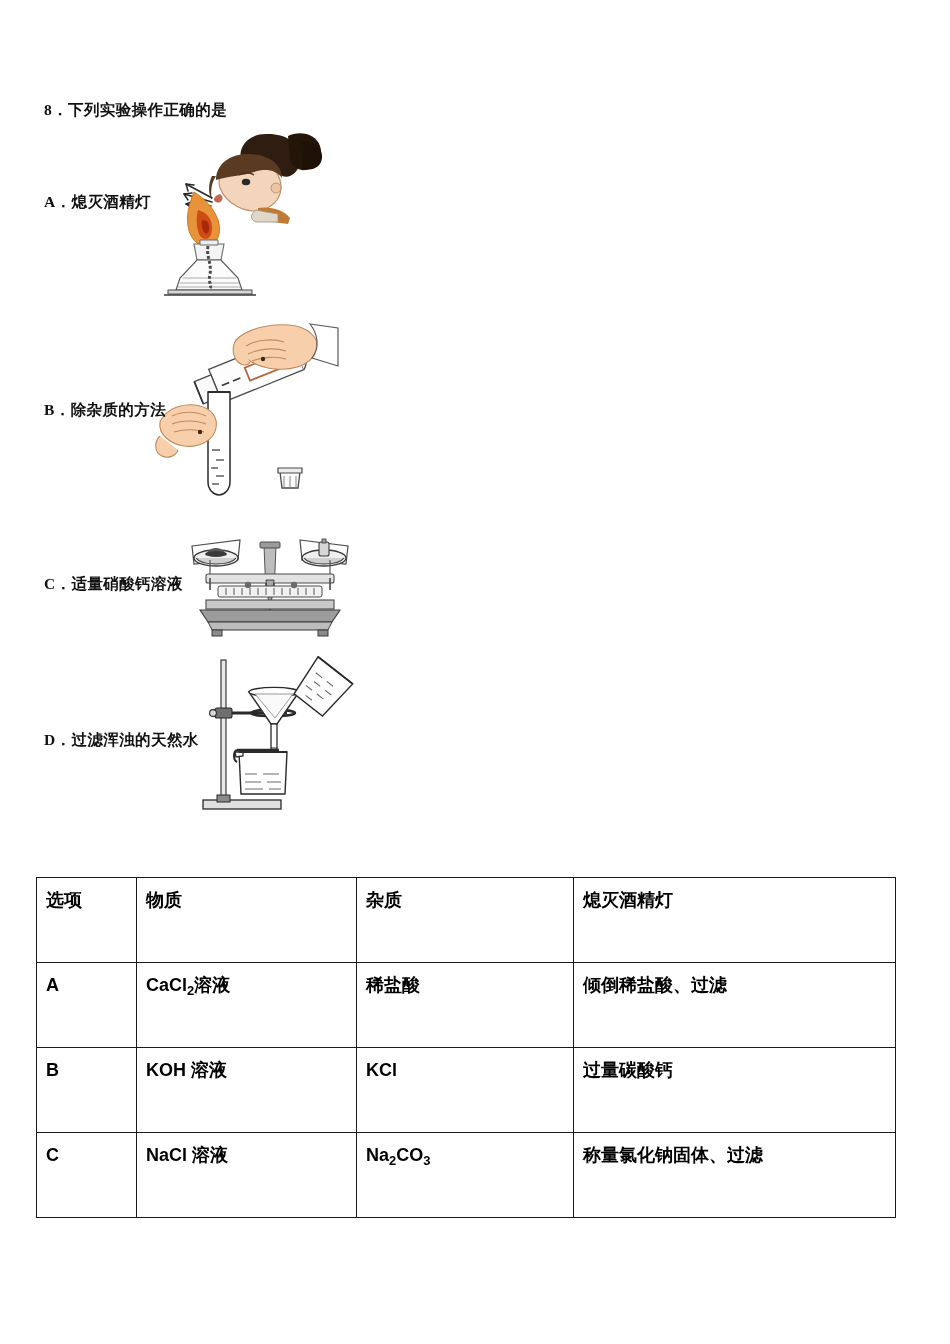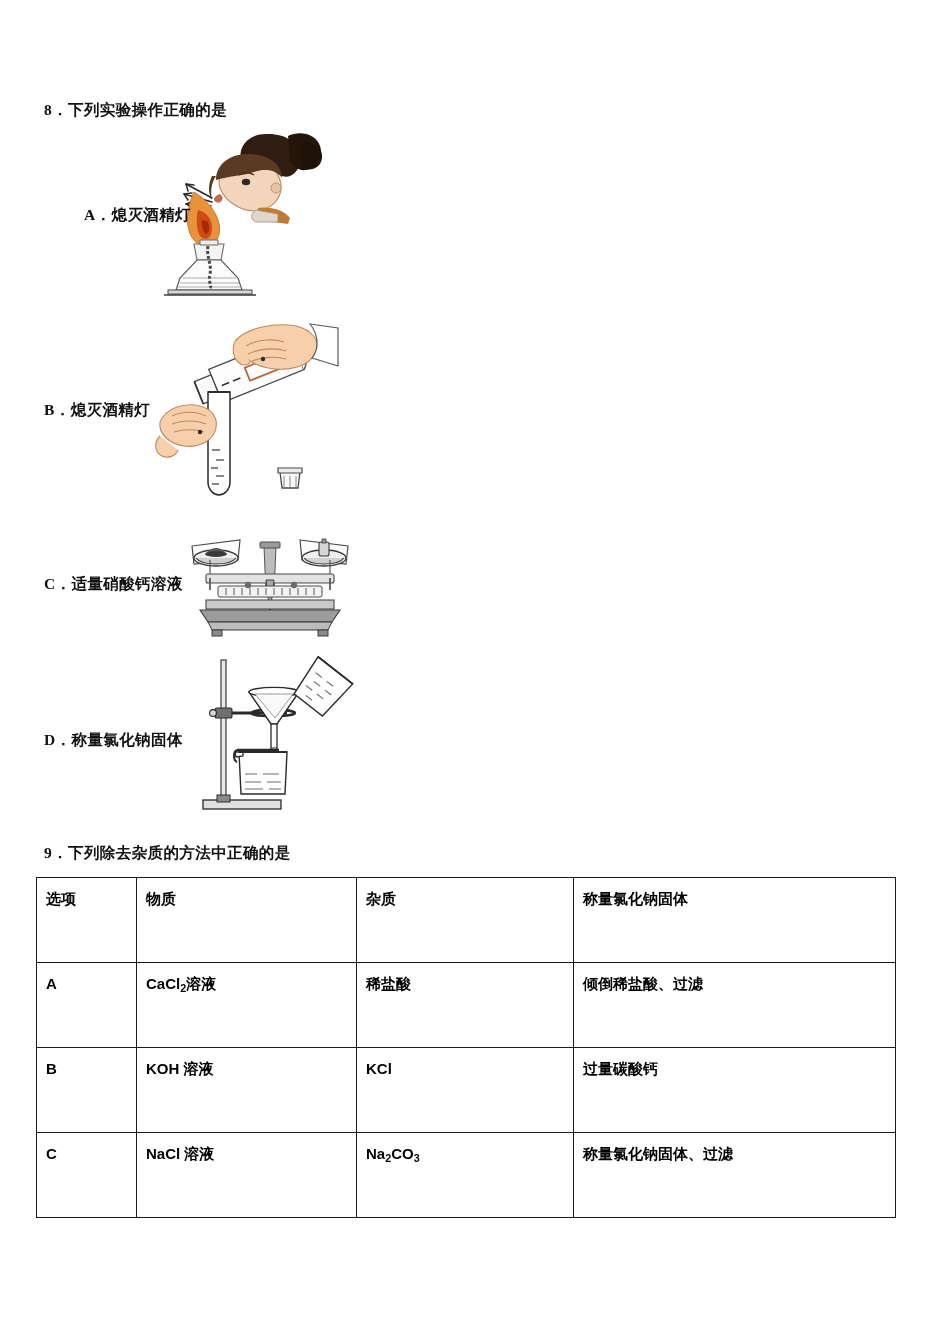--- a/index.html
+++ b/index.html
@@ -41,21 +41,21 @@
   .opt-label {
     position: absolute;
     font-family: "Liberation Serif", "DejaVu Serif", serif;
     font-weight: bold;
     font-size: 15.5px;
     letter-spacing: 0.4px;
     white-space: nowrap;
     color: #111;
     z-index: 5;
   }
-  #opt-a-label { left: 44px; top: 205px; margin-left: 40px; }
+  #opt-a-label { left: 44px; top: 192px; }
   #opt-b-label { left: 44px; top: 400px; }
   #opt-c-label { left: 44px; top: 574px; }
   #opt-d-label { left: 44px; top: 730px; }
 
   
   .figure {
     position: absolute;
     z-index: 3;
   }
   #fig-a { left: 150px; top: 128px; width: 185px; height: 172px; }
@@ -71,21 +71,21 @@
     width: 859px;
     border-collapse: collapse;
     table-layout: fixed;
   }
   #impurity-table td, #impurity-table th {
     border: 1.4px solid #1a1a1a;
     vertical-align: top;
     padding: 12px 9px 0 9px;
     font-family: "Liberation Sans", "DejaVu Sans", sans-serif;
     font-weight: bold;
-    font-size: 15px;
+    font-size: 18px;
     text-align: left;
     color: #000;
     line-height: 1.2;
   }
   #impurity-table tr { height: 85px; }
   .col-opt { width: 100px; }
   .col-sub { width: 220px; }
   .col-imp { width: 217px; }
   .col-meth { width: 322px; }
   sub {
@@ -153,21 +153,21 @@
       <path d="M30 155 L89 155"></path>
       <path d="M28 159 L91 159"></path>
     </g>
 
     <path d="M58 118 C56 128 62 136 60 146 C58 154 62 158 60 160" stroke="#4a4a4a" stroke-width="3" fill="none" stroke-dasharray="3 2"></path>
 
     <rect x="18" y="162" width="84" height="4" fill="#d8d8d8" stroke="#4a4a4a" stroke-width="1"></rect>
     <line x1="14" y1="167" x2="106" y2="167" stroke="#3a3a3a" stroke-width="1.6"></line>
   </svg>
 
-  <div class="opt-label" id="opt-b-label">B．熄灭酒精灯</div>
+  <div class="opt-label" id="opt-b-label">B．除杂质的方法</div>
 
   <svg class="figure" id="fig-b" viewBox="0 0 190 192">
 
     <g transform="rotate(-22 110 58)">
       <path d="M62 40 L150 40 L150 76 L62 76 Z" fill="#fdfdfd" stroke="#4a4a4a" stroke-width="1.3"></path>
       <path d="M44 46 L62 46 L62 70 L44 70 Z" fill="#fafafa" stroke="#4a4a4a" stroke-width="1.3"></path>
       <line x1="44" y1="46" x2="44" y2="70" stroke="#333" stroke-width="1.6"></line>
 
       <rect x="96" y="52" width="34" height="14" fill="#fff" stroke="#b5653a" stroke-width="1.8"></rect>
 
@@ -271,21 +271,21 @@
     <rect x="140" y="11" width="4" height="4" fill="#9a9a9a" stroke="#3a3a3a" stroke-width="0.8"></rect>
     <line x1="148" y1="32" x2="148" y2="46" stroke="#4a4a4a" stroke-width="1.1"></line>
 
     <rect x="24" y="72" width="128" height="9" fill="#c9c9c9" stroke="#4a4a4a" stroke-width="1.1"></rect>
     <path d="M18 82 L158 82 L150 94 L26 94 Z" fill="#9c9c9c" stroke="#3a3a3a" stroke-width="1.1"></path>
     <path d="M26 94 L150 94 L146 102 L30 102 Z" fill="#bcbcbc" stroke="#3a3a3a" stroke-width="1"></path>
     <rect x="30" y="102" width="10" height="6" fill="#8a8a8a" stroke="#3a3a3a" stroke-width="1"></rect>
     <rect x="136" y="102" width="10" height="6" fill="#8a8a8a" stroke="#3a3a3a" stroke-width="1"></rect>
   </svg>
 
-  <div class="opt-label" id="opt-d-label">D．称量氯化钠固体</div>
+  <div class="opt-label" id="opt-d-label">D．过滤浑浊的天然水</div>
 
   <svg class="figure" id="fig-d" viewBox="0 0 165 165">
 
     <rect x="26" y="8" width="5" height="140" fill="#e8e8e8" stroke="#3a3a3a" stroke-width="1.2"></rect>
 
     <rect x="8" y="148" width="78" height="9" fill="#e0e0e0" stroke="#2a2a2a" stroke-width="1.3"></rect>
     <rect x="22" y="143" width="13" height="7" fill="#8a8a8a" stroke="#2a2a2a" stroke-width="1"></rect>
 
     <rect x="20" y="56" width="17" height="10" rx="2" fill="#6f6f6f" stroke="#2a2a2a" stroke-width="1.1"></rect>
     <circle cx="18" cy="61" r="3.4" fill="#d8d8d8" stroke="#2a2a2a" stroke-width="1.1"></circle>
@@ -326,35 +326,34 @@
     <g stroke="#6a6a6a" stroke-width="1">
       <line x1="50" y1="122" x2="62" y2="122"></line>
         <line x1="68" y1="122" x2="84" y2="122"></line>
       <line x1="50" y1="130" x2="66" y2="130"></line>
         <line x1="72" y1="130" x2="86" y2="130"></line>
       <line x1="50" y1="137" x2="68" y2="137"></line>
         <line x1="74" y1="137" x2="86" y2="137"></line>
     </g>
   </svg>
 
-  <div class="q-heading" id="q9-heading">9．下列除去杂质的方法中正确的是</div>
 
   <table id="impurity-table">
     <colgroup>
       <col class="col-opt">
         <col class="col-sub">
         <col class="col-imp">
         <col class="col-meth">
     </colgroup>
     <thead>
       <tr>
         <th>选项</th>
         <th>物质</th>
         <th>杂质</th>
-        <th>称量氯化钠固体</th>
+        <th>熄灭酒精灯</th>
       </tr>
     </thead>
     <tbody>
 
       <tr>
         <td>A</td>
         <td>
             <span class="cell-inner"><span>CaCl</span><sub>2</sub><span>溶液</span></span>
           </td>
         <td>稀盐酸</td>

